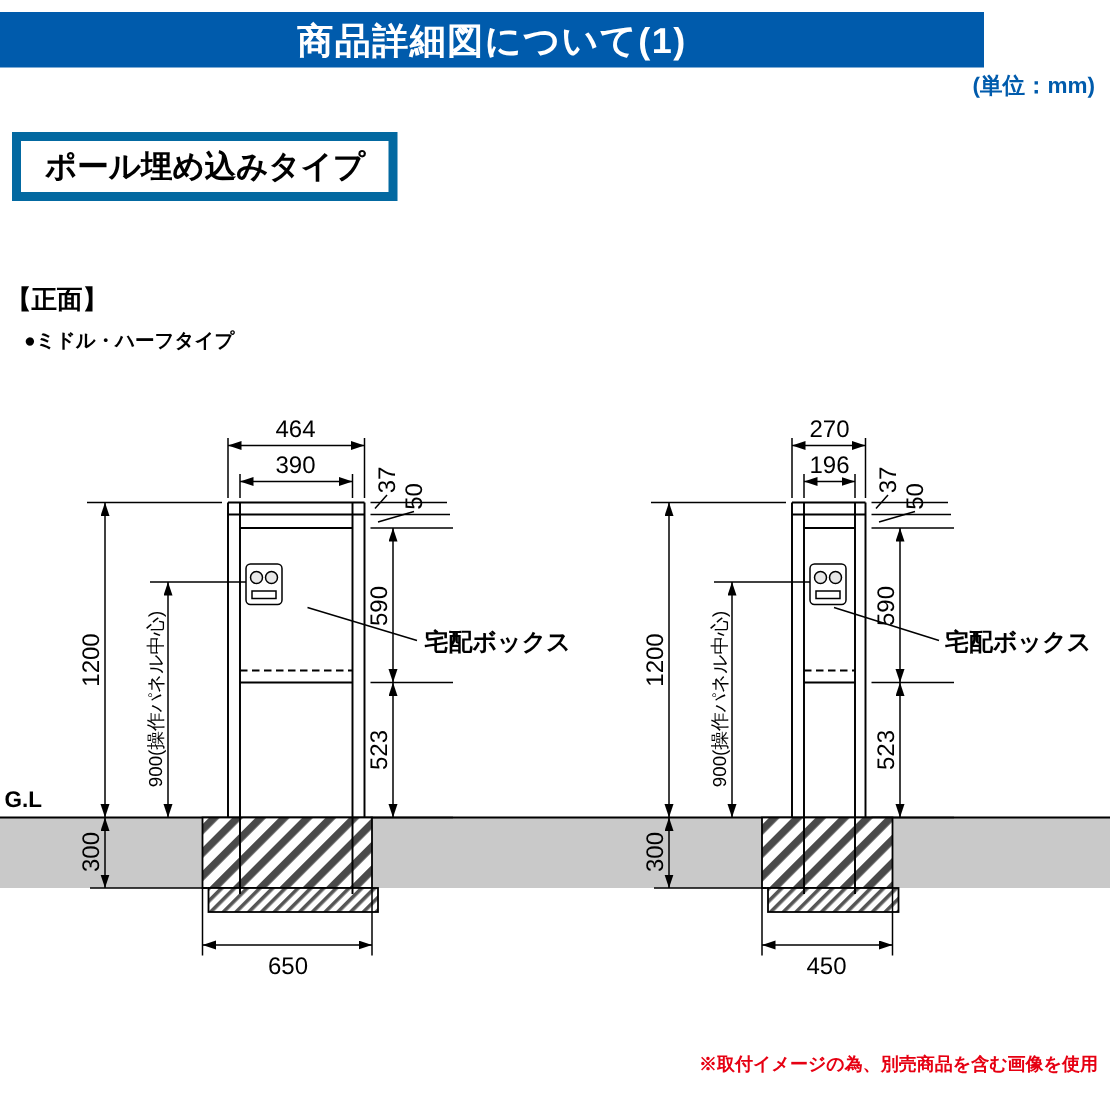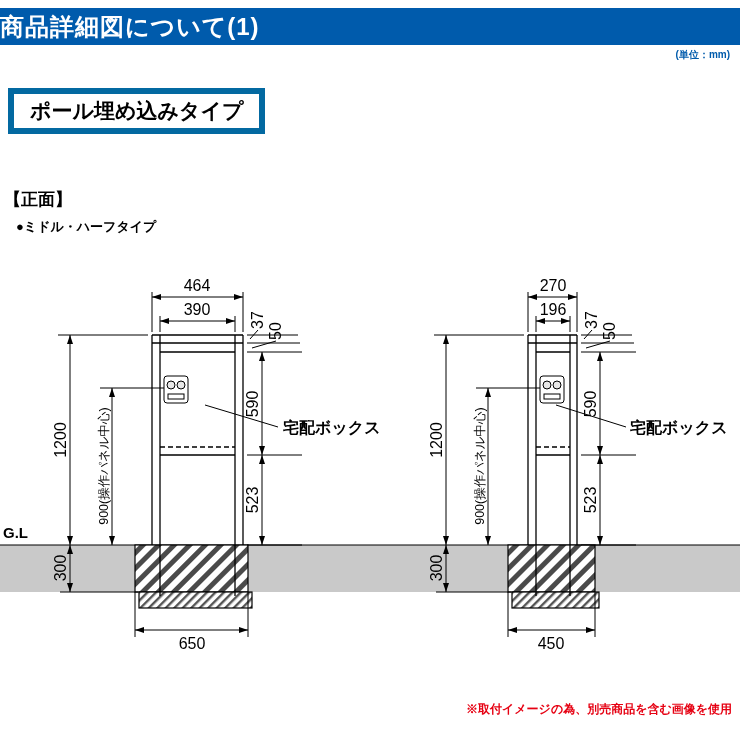--- a/index.html
+++ b/index.html
@@ -1,22 +1,22 @@
 <!DOCTYPE html>
 <html style="--header-bg: #005bac; --note-red: #e60012; --ground-gray: #c9c9c9;"><head>
 <meta charset="utf-8">
 <style>
   html,body{margin:0;padding:0;background:#fff;}
   .page{position:relative;width:740px;height:740px;background:#fff;overflow:hidden;
         font-family:"Liberation Sans",sans-serif;color:#000;}
-  .title-bar{position:absolute;top:8px;left:0;width:740px;height:37px;
+  .title-bar{position:absolute;top:8px;left:0;width:656px;height:37px;
         background:var(--header-bg,#005bac);color:#fff;display:flex;align-items:center;
-        font-size:24px;font-weight:bold;letter-spacing:1px;}
+        justify-content:center;font-size:24px;font-weight:bold;letter-spacing:1px;}
   .unit-note{position:absolute;top:48px;right:10px;color:var(--header-bg,#005bac);
-        font-size:10px;font-weight:bold;}
+        font-size:15px;font-weight:bold;}
   .type-box{position:absolute;top:88px;left:8px;border:6px solid #0369a1;background:#fff;
         padding:3px 16px;font-size:21px;font-weight:bold;}
   .view-label{position:absolute;top:188px;left:4px;font-size:17px;font-weight:bold;text-align:right;}
   .diag-title{position:absolute;font-size:13px;font-weight:bold;}
   #dt-left{top:218px;left:16px;}
   #dt-right{top:218px;left:413px;}
   .footnote{position:absolute;top:701px;right:8px;color:var(--note-red,#e60012);
         font-size:12px;font-weight:bold;}
   svg.diagram{position:absolute;top:0;left:0;}
   svg text{font-family:"Liberation Sans",sans-serif;fill:#000;}

